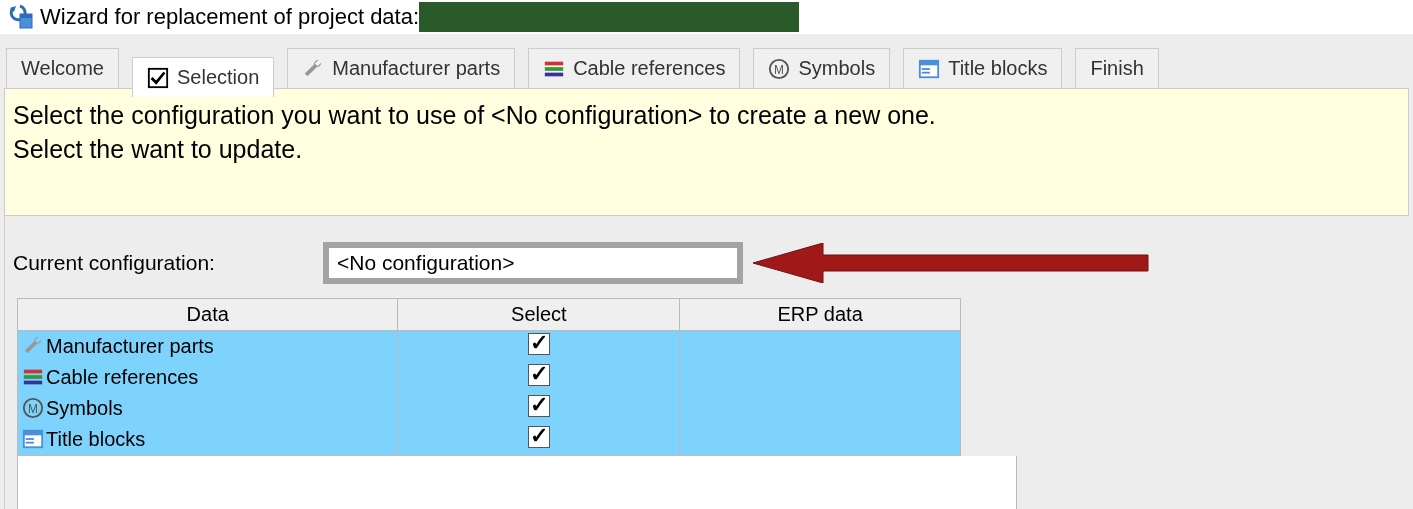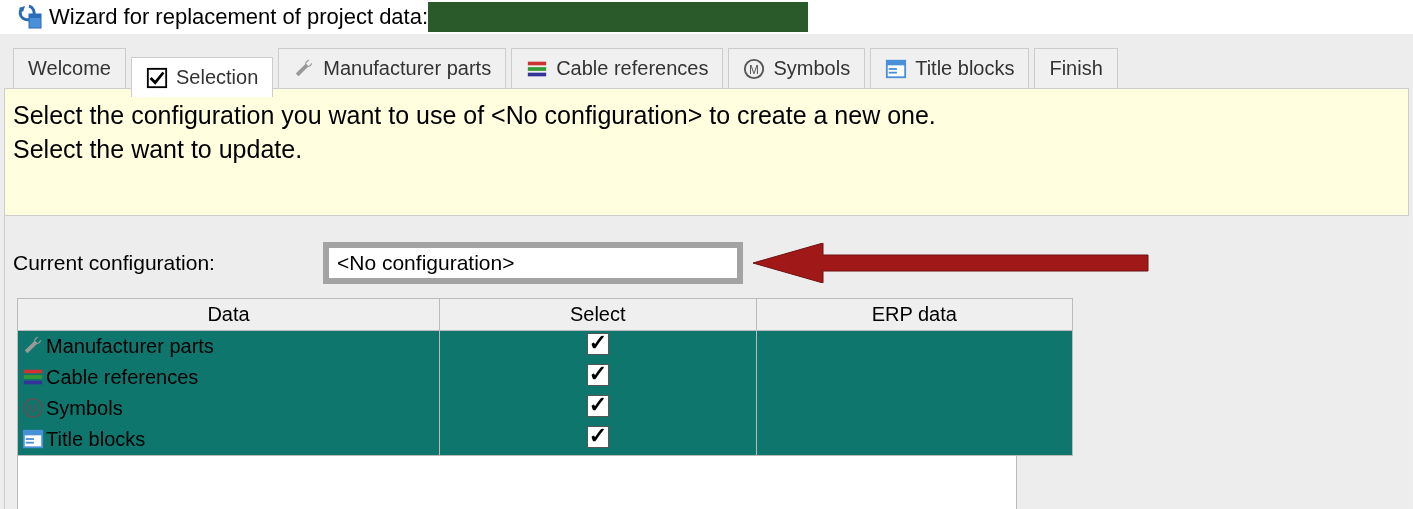--- a/index.html
+++ b/index.html
@@ -1,39 +1,39 @@
 <!DOCTYPE html>
 <html><head>
   <meta charset="utf-8">
   <style>
     * { box-sizing: border-box; margin: 0; padding: 0; }
     body { font-family: Arial, sans-serif; font-size: 19px; background: #fff; width: 1413px; }
 
-    .titlebar { display: flex; align-items: center; padding: 2px 17px; font-size: 22px; color: #000; }
+    .titlebar { display: flex; align-items: center; padding: 2px 8px; font-size: 22px; color: #000; }
     .titlebar svg { margin-right: 6px; }
     .title-redacted { display: inline-block; width: 380px; height: 30px; background: #2a5a2a; vertical-align: middle; }
 
     .content-area { background: #ededed; padding: 14px 0 0 0; }
 
-    .tabs { display: flex; align-items: flex-end; padding: 0 13px; gap: 5px; border-bottom: none; }
+    .tabs { display: flex; align-items: flex-end; padding: 0 6px; gap: 13px; border-bottom: none; }
     .tab { padding: 8px 14px; background: #f0f0f0; border: 1px solid #ccc; border-bottom: none; font-size: 20px; color: #333; display: flex; align-items: center; gap: 8px; cursor: pointer; }
     .tab.active { background: #fff; border-color: #ccc; position: relative; top: 9px; }
     .tab svg { width: 22px; height: 22px; }
 
     .instruction-panel { background: #ffffe0; border: 1px solid #ccc; margin: 0 4px; padding: 10px 8px 48px 8px; font-size: 25px; line-height: 1.35; }
 
     .config-row { display: flex; align-items: center; padding: 26px 8px 14px 8px; }
     .config-label { font-size: 21px; color: #000; width: 310px; }
     .config-select { border: 6px solid #a3a3a3; background: #fff; padding: 3px 8px; width: 420px; font-size: 21px; }
 
     .arrow-annotation { position: relative; margin-left: 10px; display: flex; align-items: center; }
     .arrow-annotation svg { display: block; }
 
     .grid-wrap { margin: 0 8px 0 12px; }
-    .grid { border-collapse: collapse; width: 1056px; background: #0f766e; padding-left: 37px; }
+    .grid { border-collapse: collapse; width: 944px; background: #7dd3fc; padding-left: 37px; }
     .grid th { background: #efefef; border: 1px solid #bbb; font-weight: normal; font-size: 20px; padding: 4px 6px; text-align: center; }
     .grid td { border-right: 1px solid #bbb; padding: 2px 4px; font-size: 20px; vertical-align: middle; }
     .grid tr:last-child td { border-bottom: 1px solid #bbb; }
     .grid td.data-cell { border-left: 1px solid #bbb; }
     .data-cell .row-inner { display: flex; align-items: center; gap: 2px; }
     .data-cell svg { width: 22px; height: 22px; flex-shrink: 0; }
     .select-cell { text-align: center; }
     .select-cell .chk { display: inline-block; width: 22px; height: 22px; border: 1px solid #555; background: #fff; position: relative; }
     .select-cell .chk.checked::after { content: "✓"; position: absolute; top: -4px; left: 1px; font-size: 22px; font-weight: bold; color: #000; }
     .erp-cell { border-right: 1px solid #bbb; }

